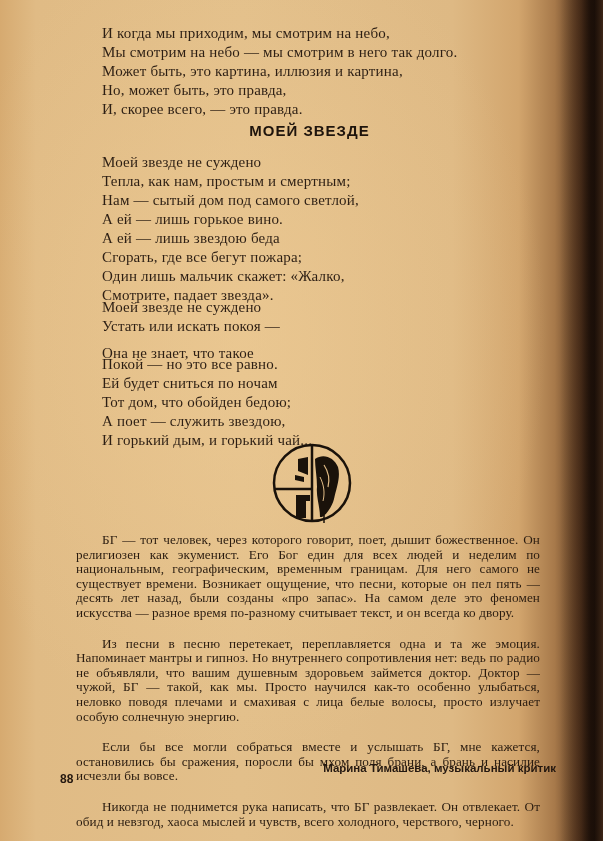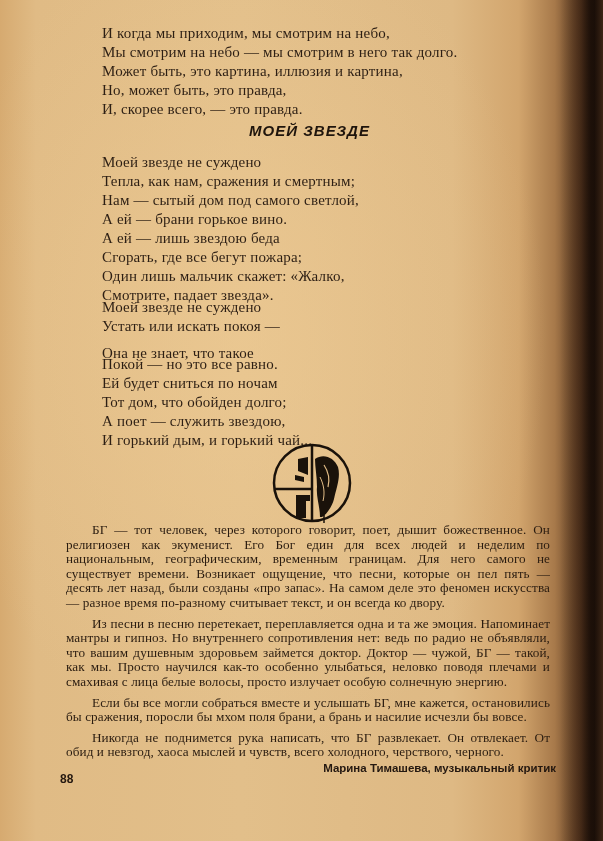--- a/index.html
+++ b/index.html
@@ -18,32 +18,31 @@
   .poem-line {
     position: absolute; left: 102px;
     font-size: 15px; line-height: 19px; white-space: nowrap;
     letter-spacing: 0.2px; color: #2d1f14;
   }
   .title {
     position: absolute; left: 0; width: 603px; top: 122px;
     text-align: center; font-family: "Liberation Sans", "DejaVu Sans", sans-serif;
     font-weight: bold; font-size: 15px; letter-spacing: 1px; color: #1e140c;
     padding-left: 0;
-    font-style: italic;
   }
   .title span { position: relative; left: 8px; }
   .emblem {
     position: absolute; left: 268px; top: 437px; width: 90px; height: 90px;
   }
   .prose {
     position: absolute; left: 60px; width: 496px; top: 517px;
     font-size: 13.2px; line-height: 14.6px; text-align: justify;
     color: #2a1c10; letter-spacing: 0.1px;
   }
-  .prose p { margin: 6px; text-indent: 26px; }
+  .prose p { margin: 16px; text-indent: 26px; }
   .signature {
     position: absolute; right: 47px; top: 762px;
     font-family: Liberation Sans, sans-serif;
     font-weight: bold; font-size: 11.5px; color: #241810;
   }
   .page-number {
     position: absolute; left: 60px; top: 772px;
     font-family: Liberation Sans, sans-serif;
     font-weight: bold; font-size: 12px; color: #241810;
   }
@@ -63,36 +62,36 @@
     <div class="poem-line" style="top:43px">Мы смотрим на небо — мы смотрим в него так долго.</div>
     <div class="poem-line" style="top:62px">Может быть, это картина, иллюзия и картина,</div>
     <div class="poem-line" style="top:81px">Но, может быть, это правда,</div>
     <div class="poem-line" style="top:100px">И, скорее всего, — это правда.</div>
   </div>
 
   <div class="title"><span>МОЕЙ ЗВЕЗДЕ</span></div>
 
   <div>
     <div class="poem-line" style="top:153px">Моей звезде не суждено</div>
-    <div class="poem-line" style="top:172px">Тепла, как нам, сражения и смертным;</div>
+    <div class="poem-line" style="top:172px">Тепла, как нам, простым и смертным;</div>
     <div class="poem-line" style="top:191px">Нам — сытый дом под самого светлой,</div>
-    <div class="poem-line" style="top:210px">А ей — брани горькое вино.</div>
+    <div class="poem-line" style="top:210px">А ей — лишь горькое вино.</div>
     <div class="poem-line" style="top:229px">А ей — лишь звездою беда</div>
     <div class="poem-line" style="top:248px">Сгорать, где все бегут пожара;</div>
     <div class="poem-line" style="top:267px">Один лишь мальчик скажет: «Жалко,</div>
     <div class="poem-line" style="top:286px">Смотрите, падает звезда».</div>
   </div>
 
   <div>
     <div class="poem-line" style="top:298px">Моей звезде не суждено</div>
     <div class="poem-line" style="top:317px">Устать или искать покоя —</div>
     <div class="poem-line" style="top:344px">Она не знает, что такое</div>
     <div class="poem-line" style="top:355px">Покой — но это все равно.</div>
     <div class="poem-line" style="top:374px">Ей будет сниться по ночам</div>
-    <div class="poem-line" style="top:393px">Тот дом, что обойден долго;</div>
+    <div class="poem-line" style="top:393px">Тот дом, что обойден бедою;</div>
     <div class="poem-line" style="top:412px">А поет — служить звездою,</div>
     <div class="poem-line" style="top:431px">И горький дым, и горький чай...</div>
   </div>
 
   <div class="emblem">
     <svg width="90" height="90" viewBox="0 0 90 90">
       <circle cx="44" cy="46" r="38" fill="none" stroke="#1a120a" stroke-width="2.5"></circle>
       <line x1="44" y1="8" x2="44" y2="84" stroke="#1a120a" stroke-width="2.5"></line>
       <line x1="6" y1="52" x2="44" y2="52" stroke="#1a120a" stroke-width="2.5"></line>
       <polygon points="30,22 40,20 40,38 30,34" fill="#1a120a"></polygon>

